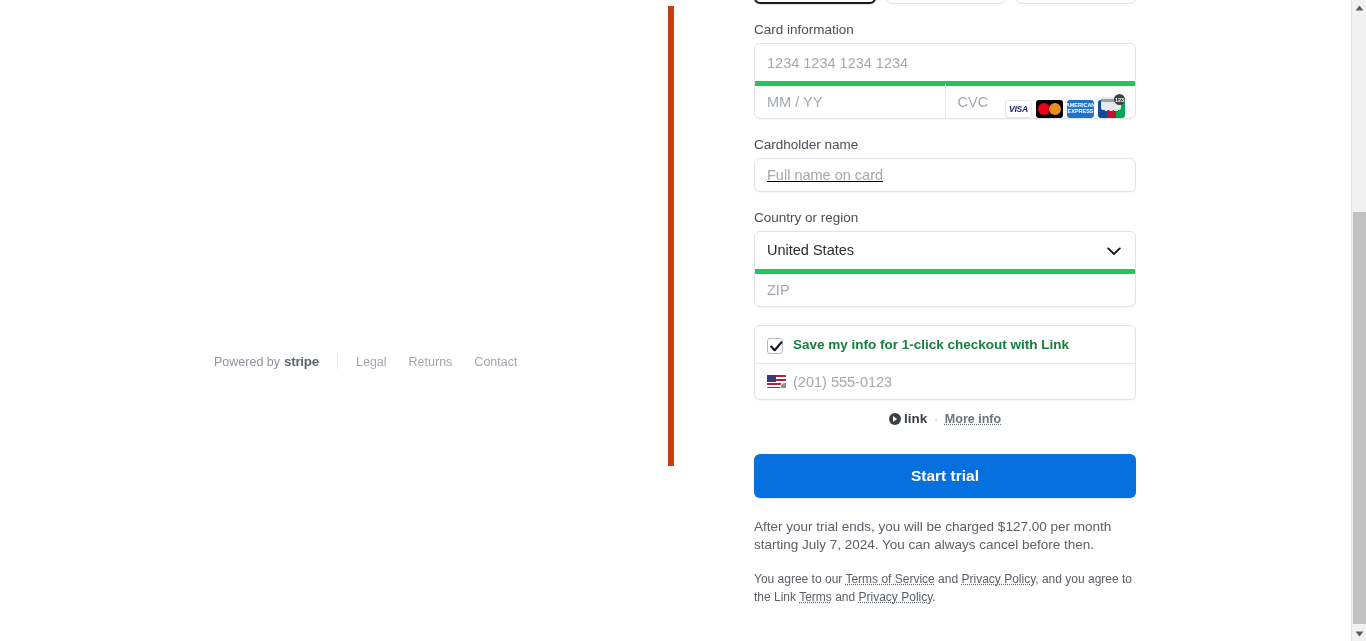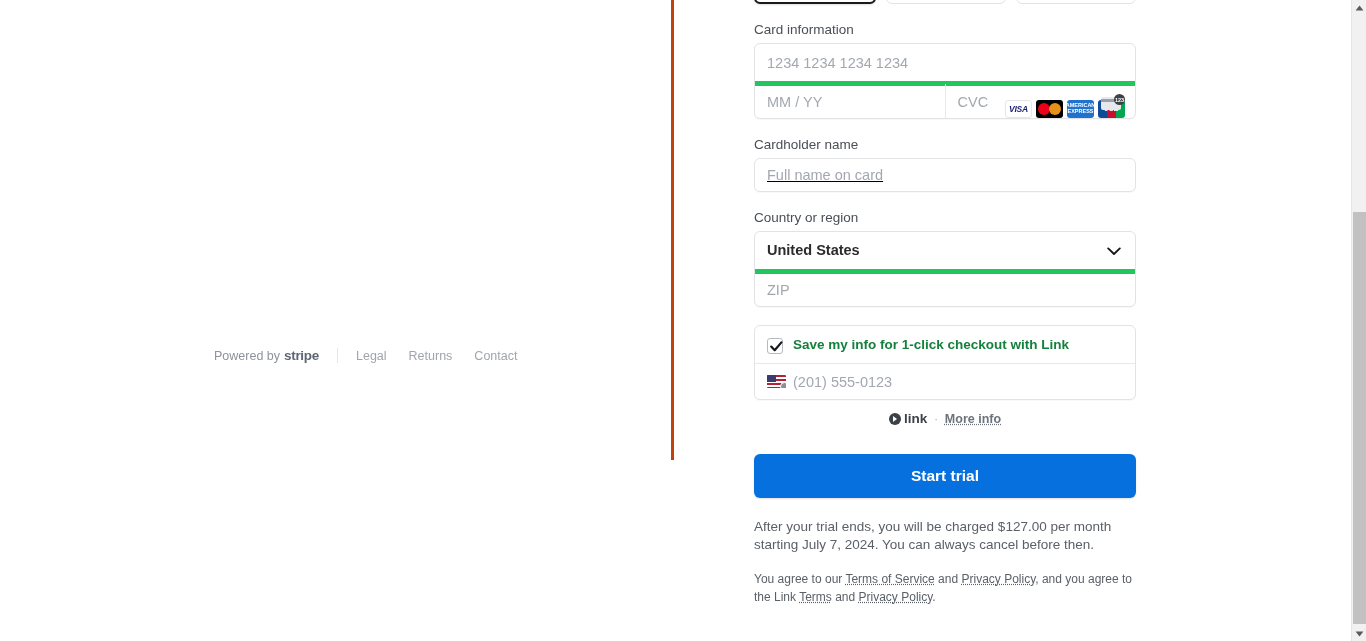--- a/index.html
+++ b/index.html
@@ -11,24 +11,24 @@
   }
   .page {
     position: relative;
     width: 1366px; height: 641px;
     background: #ffffff;
   }
 
   
   .left-panel {
     position: absolute;
-    left: 0; top: 0;
+    left: 0; top: 6px;
     width: 674px; height: 460px;
     background: #ffffff;
-    border-right: 3px solid #c2410c;
+    border-right: 6px solid #c2410c;
   }
   .footer {
     position: absolute;
     left: 214px; top: 348px;
     display: flex;
     align-items: center;
     gap: 0px;
     font-size: 12.5px;
     color: #9a9fa8;
     white-space: nowrap;
@@ -224,21 +224,20 @@
     display: flex; align-items: center; justify-content: center;
   }
 
   
   .sel-wrap { position: relative; width: 100%; height: 100%; }
   .sel-val {
     padding: 0 12px;
     font-size: 14.5px;
     color: #2b2b2b;
     line-height: 37px;
-    font-weight: bold;
   }
   .chev {
     position: absolute; right: 14px; top: 50%;
     transform: translateY(-50%);
   }
 
   
   .link-block { margin-top: 18px; }
   .link-top {
     display: flex;

